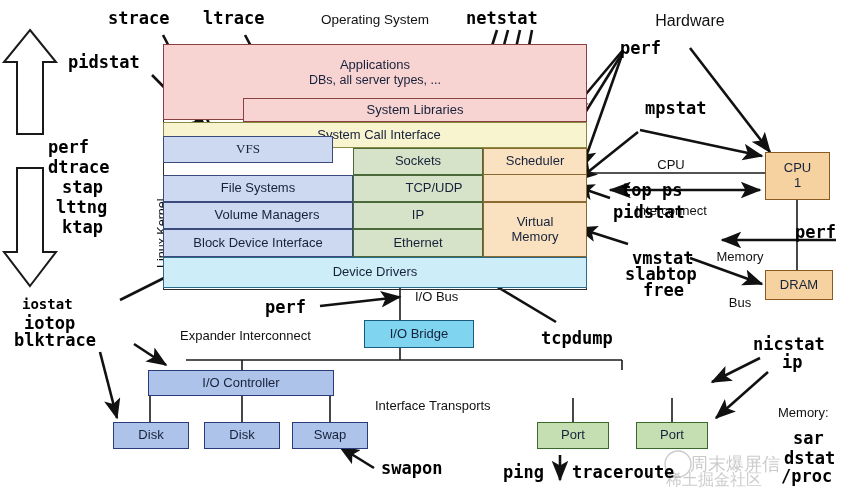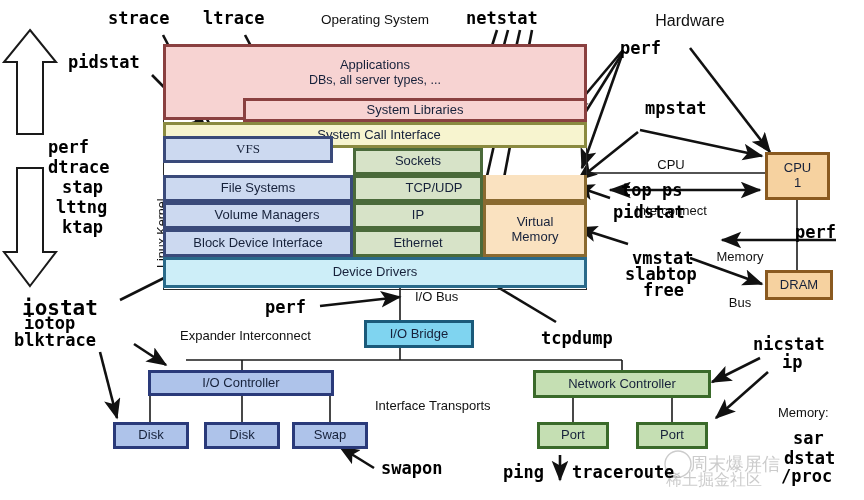--- a/index.html
+++ b/index.html
@@ -10,21 +10,21 @@
   
   .lbl{position:absolute;box-sizing:border-box;
        font-family:"Liberation Sans",sans-serif;
        font-size:13px;color:#111;white-space:pre;line-height:1.18;}
   .mono{position:absolute;box-sizing:border-box;
         font-family:"DejaVu Sans Mono","Liberation Mono",monospace;
         font-weight:bold;font-size:15px;color:#000;white-space:pre;line-height:1.2;}
   .ctr{text-align:center;}
 
   
-  .bx{position:absolute;box-sizing:border-box;border:3px solid #ec4899;
+  .bx{position:absolute;box-sizing:border-box;border:1px solid #ec4899;
       display:flex;align-items:center;justify-content:center;
       font-size:13px;color:#16213a;text-align:center;line-height:1.15;
       font-family:"Liberation Sans",sans-serif;}
   .pink{background:#f7d3d2;border-color:#8a4040;}
   .yellow{background:#f7f4cf;border-color:#8a8a40;padding-left:8px;}
   .blue{background:#ccd9f0;border-color:#3a4a7a;}
   .green{background:#d7e3c8;border-color:#4a6a3a;}
   .orange{background:#fae2c0;border-color:#8a6a30;}
   .cyan{background:#cdeef8;border-color:#2a6a8a;}
   .cyan2{background:#7fd4f0;border-color:#1a5a7a;}
@@ -159,20 +159,21 @@
   <div class="bx blue" style="left:163px;top:136px;width:170px;height:27px;font-family:Liberation Serif, serif;">VFS</div>
   <div class="bx blue" style="left:163px;top:175px;width:190px;height:27px;">File Systems</div>
   <div class="bx blue" style="left:163px;top:202px;width:190px;height:27px;padding-left:18px;">Volume Managers</div>
   <div class="bx blue" style="left:163px;top:229px;width:190px;height:28px;">Block Device Interface</div>
 
   <div class="bx green" style="left:353px;top:148px;width:130px;height:27px;">Sockets</div>
   <div class="bx green" style="left:353px;top:175px;width:130px;height:27px;padding-left:32px;">TCP/UDP</div>
   <div class="bx green" style="left:353px;top:202px;width:130px;height:27px;">IP</div>
   <div class="bx green" style="left:353px;top:229px;width:130px;height:28px;">Ethernet</div>
 
+  <div class="bx orange" style="left:483px;top:148px;width:104px;height:27px;">Scheduler</div>
   <div class="bx orange" style="left:483px;top:175px;width:104px;height:27px;border-top:0;"></div>
   <div class="bx orange" style="left:483px;top:202px;width:104px;height:55px;white-space:pre-line;">Virtual
 Memory</div>
 
   <div class="bx cyan" style="left:163px;top:257px;width:424px;height:31px;">Device Drivers</div>
 
   <div class="bx orange2" style="left:765px;top:152px;width:65px;height:48px;">
     <div>
       <div>CPU</div>
       <div>1</div>
@@ -196,21 +197,20 @@
   <div class="lbl" style="left:180px;top:328px;">Expander Interconnect</div>
 
   <div class="bx blue2" style="left:148px;top:370px;width:186px;height:26px;">I/O Controller</div>
 
   <div class="lbl" style="left:375px;top:398px;">Interface Transports</div>
 
   <div class="bx blue2" style="left:113px;top:422px;width:76px;height:27px;">Disk</div>
   <div class="bx blue2" style="left:204px;top:422px;width:76px;height:27px;">Disk</div>
   <div class="bx blue2" style="left:292px;top:422px;width:76px;height:27px;">Swap</div>
 
-  <div class="bx green2" style="left:533px;top:370px;width:178px;height:28px;">Network Controller</div>
   <div class="bx green2" style="left:537px;top:422px;width:72px;height:27px;">Port</div>
   <div class="bx green2" style="left:636px;top:422px;width:72px;height:27px;">Port</div>
 
   <svg class="ov" viewBox="0 0 864 500">
     <g fill="#fff" stroke="#1a1a1a" stroke-width="2">
 
       <path d="M30,30 L56,62 L43,62 L43,134 L17,134 L17,62 L4,62 Z"></path>
 
       <path d="M30,286 L56,252 L43,252 L43,168 L17,168 L17,252 L4,252 Z"></path>
     </g>
@@ -232,21 +232,21 @@
 
   <div class="mono" style="left:621px;top:180px;font-size:17px;">top ps</div>
   <div class="mono" style="left:613px;top:202px;font-size:17px;">pidstat</div>
 
   <div class="mono" style="left:632px;top:248px;font-size:17px;">vmstat</div>
   <div class="mono" style="left:625px;top:264px;font-size:17px;">slabtop</div>
   <div class="mono" style="left:643px;top:280px;font-size:17px;">free</div>
 
   <div class="mono" style="left:795px;top:222px;font-size:17px;">perf</div>
 
-  <div class="mono" style="left:22px;top:296px;font-size:21px;">iostat</div>
+  <div class="mono" style="left:22px;top:296px;font-size:14px;">iostat</div>
   <div class="mono" style="left:24px;top:313px;font-size:17px;">iotop</div>
   <div class="mono" style="left:14px;top:330px;font-size:17px;">blktrace</div>
 
   <div class="mono" style="left:265px;top:297px;font-size:17px;">perf</div>
   <div class="mono" style="left:541px;top:328px;font-size:17px;">tcpdump</div>
 
   <div class="mono" style="left:753px;top:334px;font-size:17px;">nicstat</div>
   <div class="mono" style="left:782px;top:352px;font-size:17px;">ip</div>
 
   <div class="mono" style="left:381px;top:458px;font-size:17px;">swapon</div>

